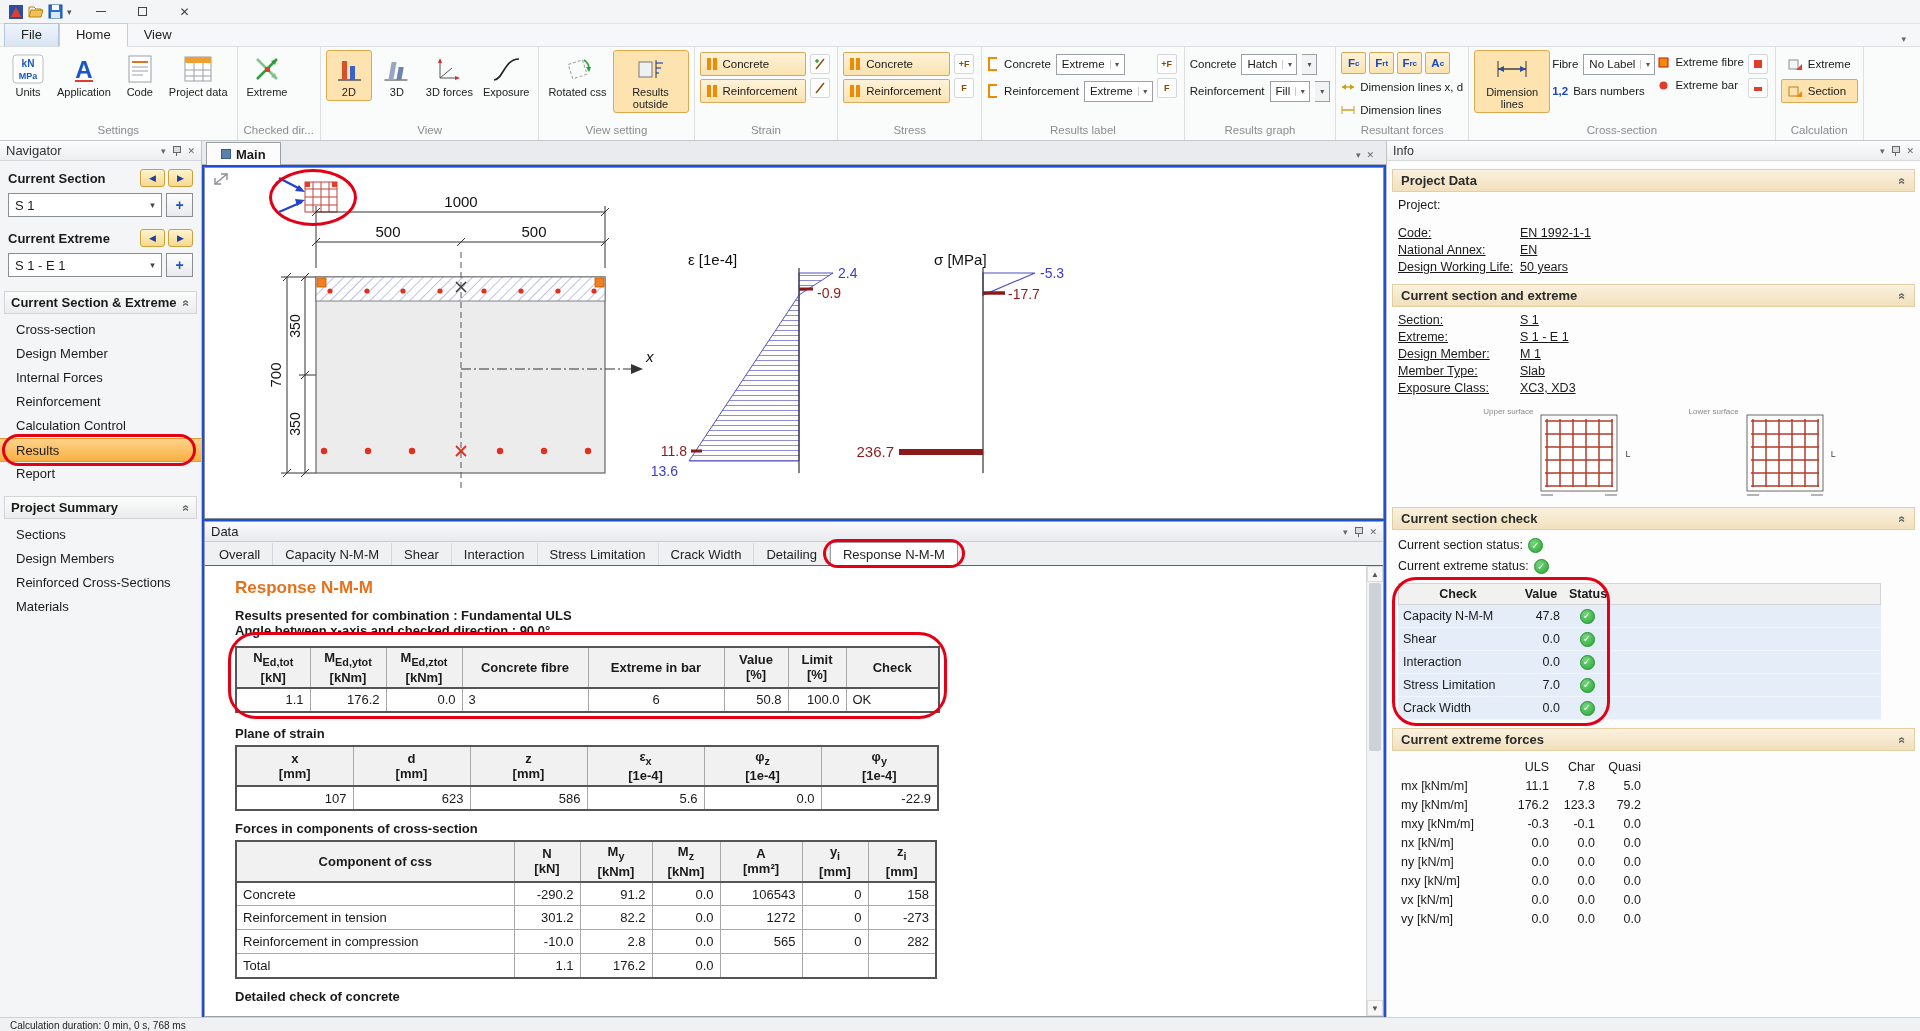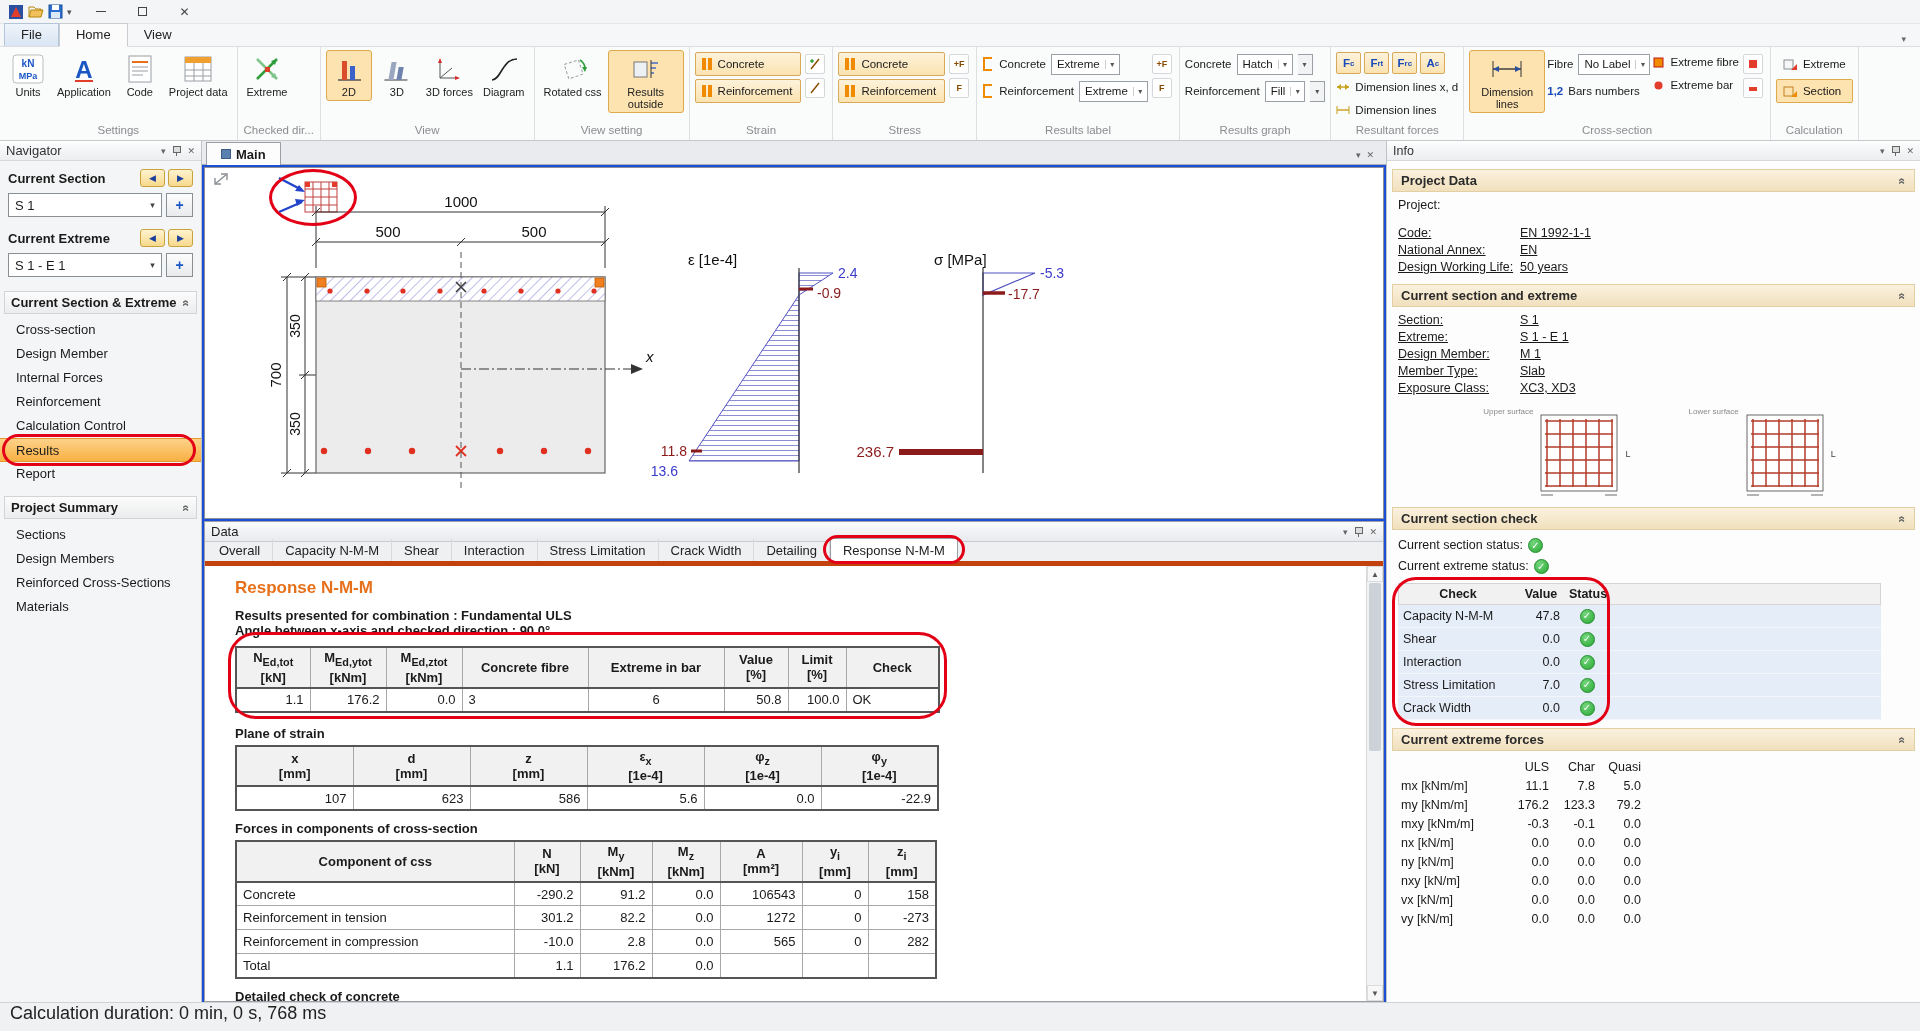--- a/index.html
+++ b/index.html
@@ -84,21 +84,21 @@
   .center { flex:1; display:flex; flex-direction:column; min-width:0; background:#1d4ed8; }
   .doc-tabbar { height:24px; background:#e9ebee; border-bottom:1px solid #aab0b6; display:flex; align-items:flex-end; padding:0 4px; }
   .doc-tab { height:23px; background:#fcfcfc; border:1px solid #9aa0a6; border-bottom:none; display:flex; align-items:center; gap:5px; padding:0 14px; font-weight:bold; margin-bottom:-1px; }
   .doc-tab-icon { width:10px; height:10px; background:#5b7fae; border:1px solid #3c5b85; }
   .tabbar-icons { margin-left:auto; display:flex; align-items:center; padding:0 8px 4px; color:#555; }
   .canvas-wrap { margin:2px 2px 0; border:1px solid #8a8f94; background:#fff; height:352px; position:relative; }
   .canvas-wrap svg { display:block; width:100%; height:100%; }
 
   .data-panel { flex:1; display:flex; flex-direction:column; margin:2px 2px 0; border:1px solid #9aa0a6; background:#fff; min-height:0; }
   .data-title { height:20px; background:linear-gradient(#fafbfc,#e8eaee); border-bottom:1px solid #c8ccd2; display:flex; align-items:center; padding:0 6px; }
-  .data-tabs { height:24px; background:#eef0f2; border-bottom:5px solid #c2410c; display:flex; align-items:flex-end; padding-left:2px; }
+  .data-tabs { height:24px; background:#eef0f2; border-bottom:1px solid #c2410c; display:flex; align-items:flex-end; padding-left:2px; }
   .data-tab { padding:4px 12px 3px; font-size:13px; color:#222; position:relative; border-right:1px solid #d6dade; }
   .data-tab.active { background:#fff; border:1px solid #9aa0a6; border-bottom:1px solid #fff; margin-bottom:-1px; }
   .data-content-row { flex:1; display:flex; min-height:0; }
   .data-content { flex:1; padding:12px 0 0 30px; overflow:hidden; }
   .scrollbar { width:17px; background:#f2f3f5; border-left:1px solid #d8d8d8; display:flex; flex-direction:column; }
   .sb-btn { height:16px; display:flex; align-items:center; justify-content:center; font-size:8px; color:#555; border:1px solid #dcdcdc; background:#f7f7f7; }
   .sb-thumb { margin:1px 2px 0; height:168px; background:#cdd2d8; border-radius:2px; }
   .sb-space { flex:1; }
 
   .rpt-heading { color:var(--accent-orange,#e7711b); font-weight:bold; font-size:17px; height:20px; }
@@ -137,21 +137,21 @@
   .ct-c2 { width:48px; text-align:right; padding-right:4px; }
   .ct-c3 { width:46px; display:flex; justify-content:center; }
   .ct-fill { flex:1; }
   .head .ct-c1,.head .ct-c2,.head .ct-c3 { text-align:center; padding:0; }
   .forces-table { margin:6px 0 0 11px; border-collapse:collapse; font-size:12.5px; }
   .forces-table td,.forces-table th { padding:1px 3px; font-weight:normal; height:19px; }
   .forces-table .fl { width:108px; text-align:left; }
   .forces-table .fv { width:46px; text-align:right; }
 
   
-  .statusbar { height:29px; background:#f0f1f3; border-top:1px solid #d0d3d6; display:flex; align-items:flex-start; padding:0 10px; font-size:18px; color:#222; }
+  .statusbar { height:14px; background:#f0f1f3; border-top:1px solid #d0d3d6; display:flex; align-items:flex-end; padding:0 10px; font-size:10px; color:#222; }
 </style>
 </head>
 <body>
 
 <div class="app">
 
   <div class="titlebar">
     <div class="qat">
       <svg width="16" height="16">
           <rect x="1" y="1" width="14" height="14" fill="#2a4fa0"></rect>
@@ -293,21 +293,21 @@
               </svg>
             </span>
           <span>3D forces</span>
         </div>
         <div class="rbtn-lg">
           <span class="ricon">
               <svg width="30" height="30">
                 <path d="M3 26 C12 26 13 5 28 5" fill="none" stroke="#222" stroke-width="1.6"></path>
               </svg>
             </span>
-          <span>Diagram</span>
+          <span>Exposure</span>
         </div>
       </div>
       <div class="rname">View</div>
     </div>
 
     <div class="rgroup">
       <div class="rbody">
         <div class="rbtn-lg">
           <span class="ricon">
               <svg width="30" height="30">

